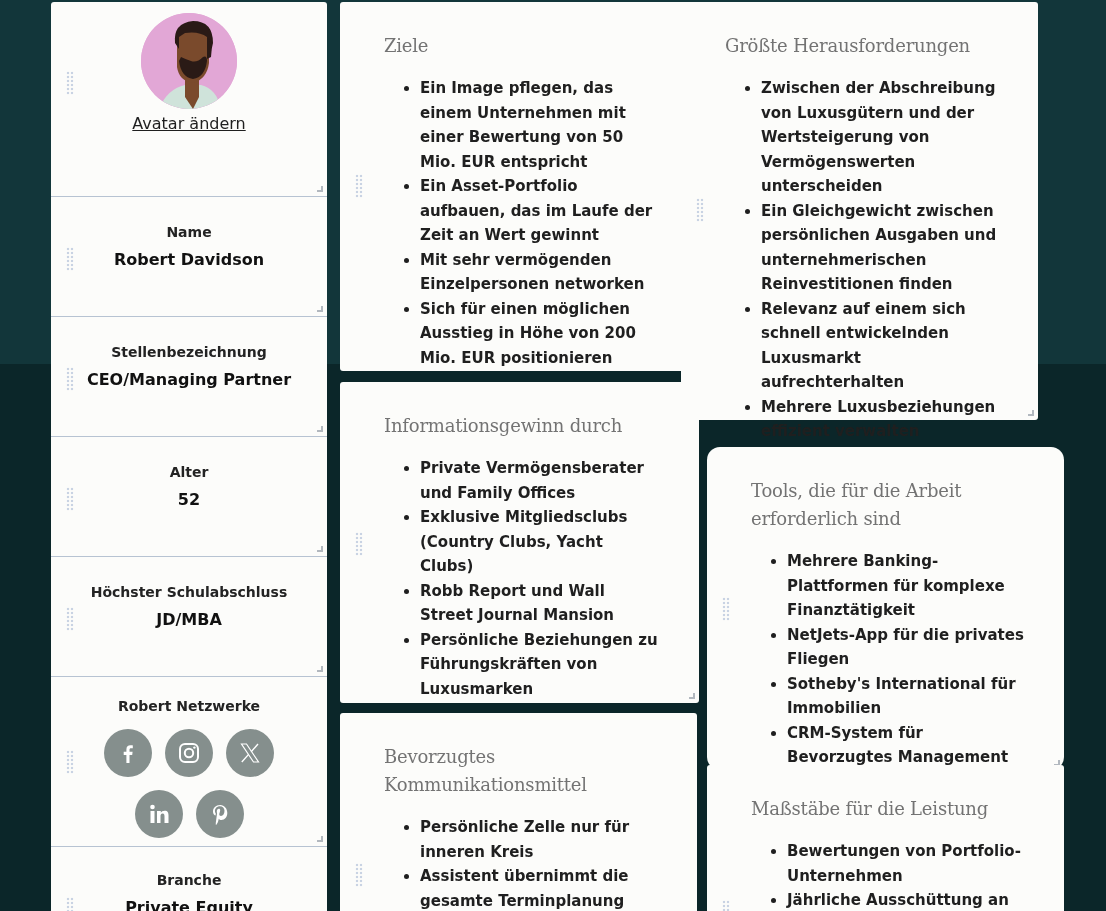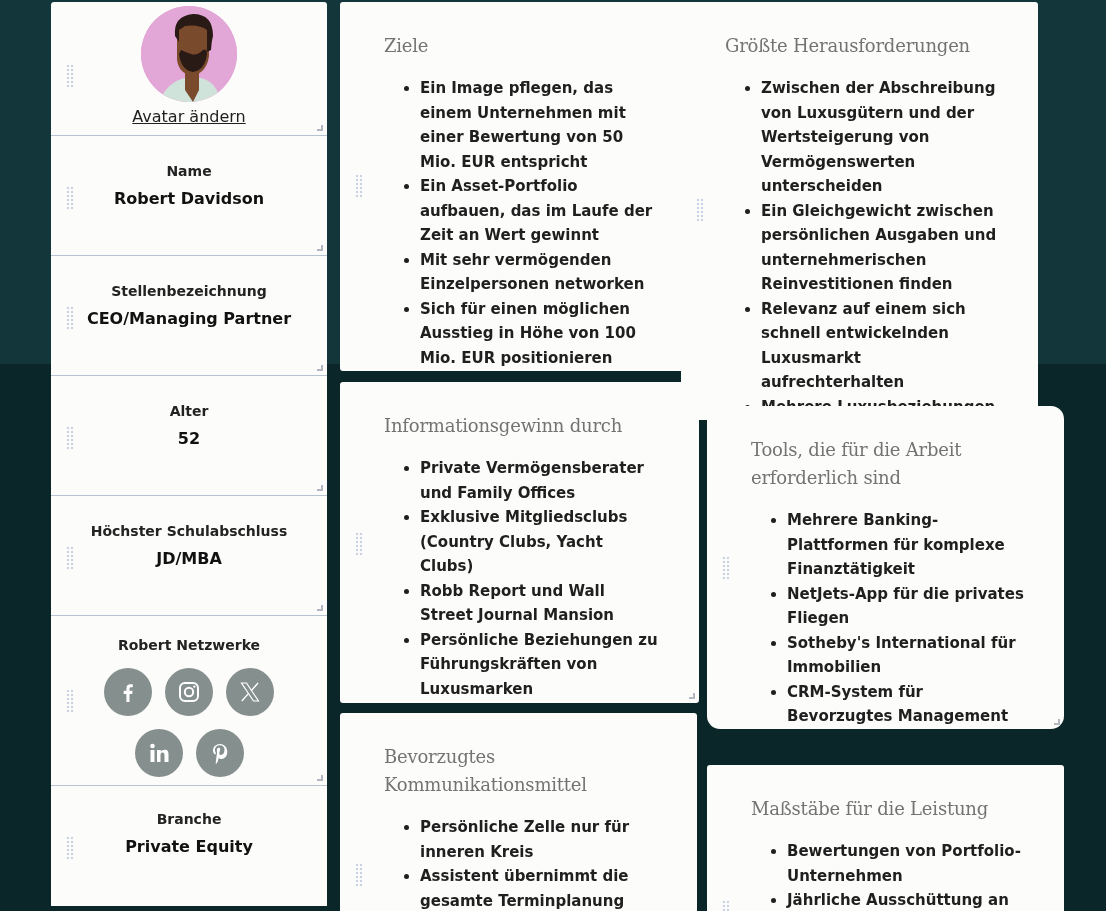--- a/index.html
+++ b/index.html
@@ -21,21 +21,21 @@
   .profile-card {
     background: #fcfcfa;
     border-radius: 3px 3px 0 0;
     overflow: hidden;
   }
   .field {
     position: relative;
     border-bottom: 1px solid #b7c3d2;
     text-align: center;
   }
-  .field.avatar-field { height: 134px; padding-top: 4px; }
+  .field.avatar-field { height: 188px; padding-top: 4px; margin-top: 7px; }
   .field.std { height: 120px; padding-top: 27px; }
   .field.social { height: 170px; padding-top: 21px; }
   .field.last { height: 120px; padding-top: 25px; border-bottom: none; }
   .field-label {
     font-size: 14px; font-weight: bold; color: #232323;
     font-family: "DejaVu Sans", sans-serif; letter-spacing: 0;
   }
   .field-value {
     margin-top: 10px;
     font-size: 16px; font-weight: bold; color: #111;
@@ -196,21 +196,21 @@
   </div>
 </div>
 
 <div class="card" style="left:340px; top:2px; width:357px; height:369px;">
   <span class="drag-handle" style="top:172px"></span>
   <h2 class="card-title">Ziele</h2>
   <ul>
     <li>Ein Image pflegen, das einem Unternehmen mit einer Bewertung von 50 Mio. EUR entspricht</li>
     <li>Ein Asset-Portfolio aufbauen, das im Laufe der Zeit an Wert gewinnt</li>
     <li>Mit sehr vermögenden Einzelpersonen networken</li>
-    <li>Sich für einen möglichen Ausstieg in Höhe von 100 Mio. EUR positionieren</li>
+    <li>Sich für einen möglichen Ausstieg in Höhe von 200 Mio. EUR positionieren</li>
   </ul>
   <span class="resize-corner"></span>
 </div>
 
 <div class="card" style="left:340px; top:382px; width:359px; height:321px;">
   <span class="drag-handle" style="top:150px"></span>
   <h2 class="card-title">Informationsgewinn durch</h2>
   <ul>
     <li>Private Vermögensberater und Family Offices</li>
     <li>Exklusive Mitgliedsclubs (Country Clubs, Yacht Clubs)</li>
@@ -234,21 +234,21 @@
   <h2 class="card-title">Größte Herausforderungen</h2>
   <ul>
     <li>Zwischen der Abschreibung von Luxusgütern und der Wertsteigerung von Vermögenswerten unterscheiden</li>
     <li>Ein Gleichgewicht zwischen persönlichen Ausgaben und unternehmerischen Reinvestitionen finden</li>
     <li>Relevanz auf einem sich schnell entwickelnden Luxusmarkt aufrechterhalten</li>
     <li>Mehrere Luxusbeziehungen effizient verwalten</li>
   </ul>
   <span class="resize-corner"></span>
 </div>
 
-<div class="card" style="left:707px; top:406px; width:357px; height:323px;border-radius:13px;">
+<div class="card" style="left:707px; top:447px; width:357px; height:323px;border-radius:13px;">
   <span class="drag-handle" style="top:150px"></span>
   <h2 class="card-title">Tools, die für die Arbeit erforderlich sind</h2>
   <ul>
     <li>Mehrere Banking-Plattformen für komplexe Finanztätigkeit</li>
     <li>NetJets-App für die privates Fliegen</li>
     <li>Sotheby's International für Immobilien</li>
     <li>CRM-System für Bevorzugtes Management</li>
   </ul>
   <span class="resize-corner"></span>
 </div>

